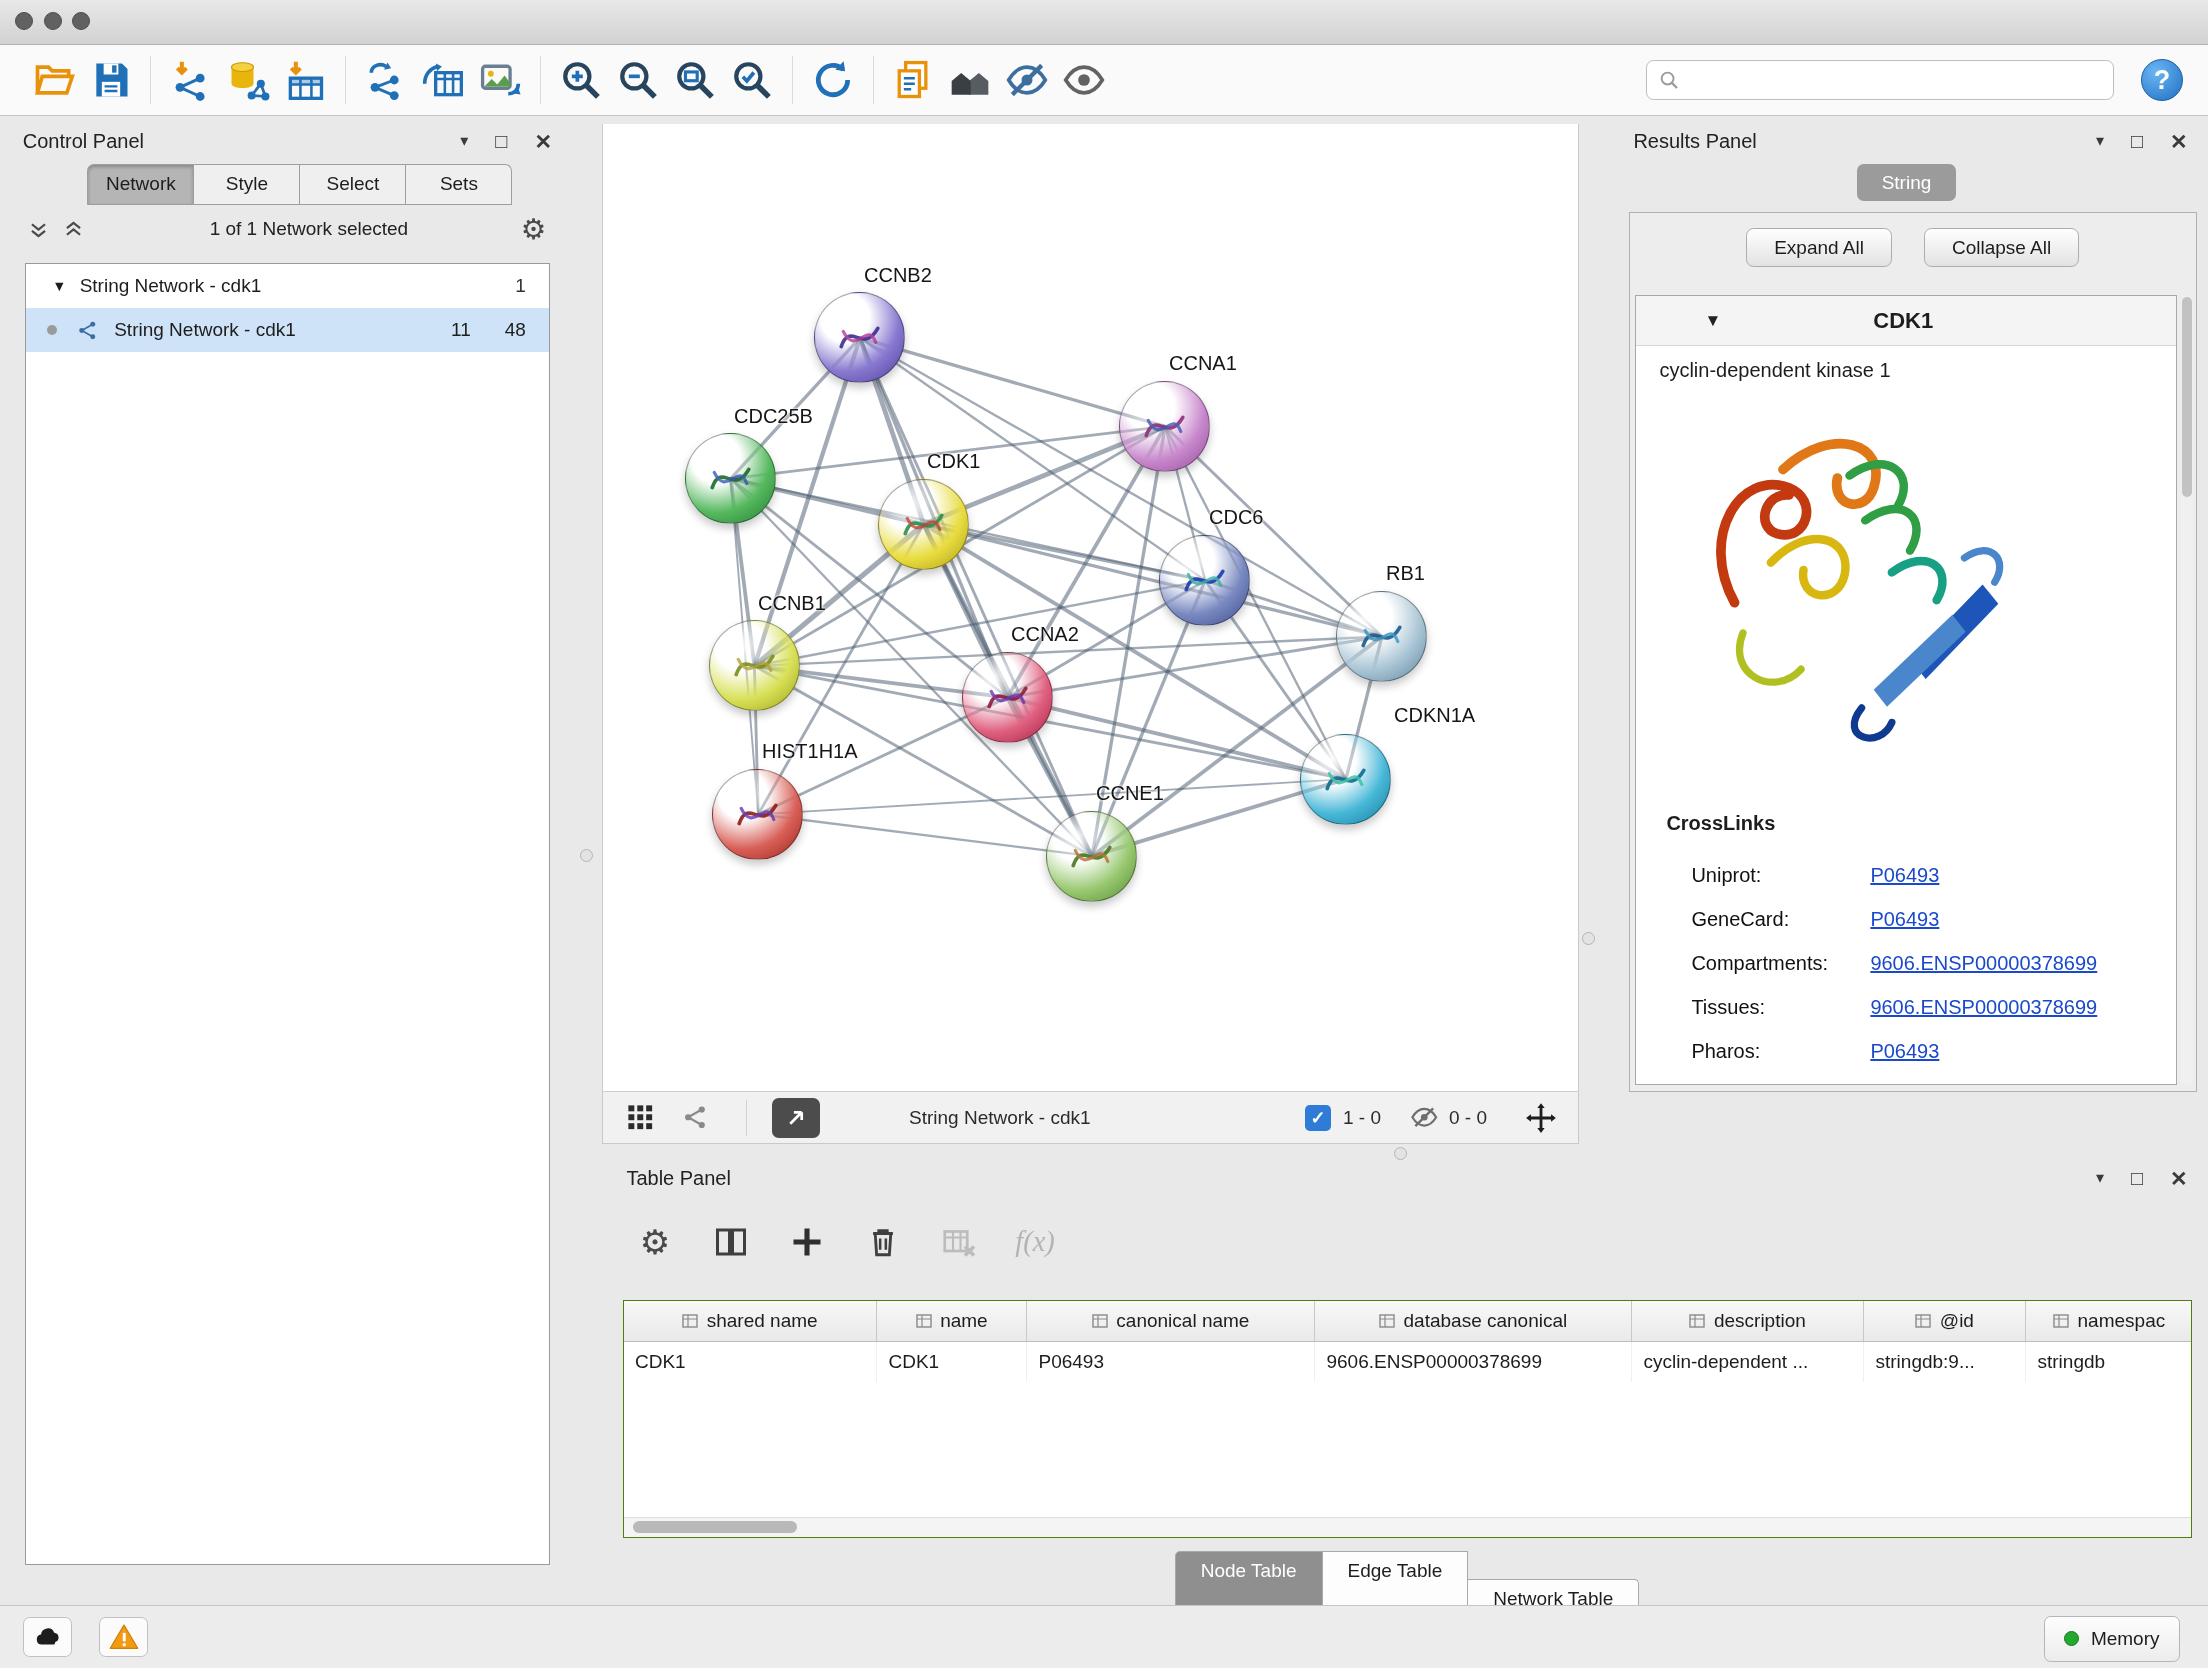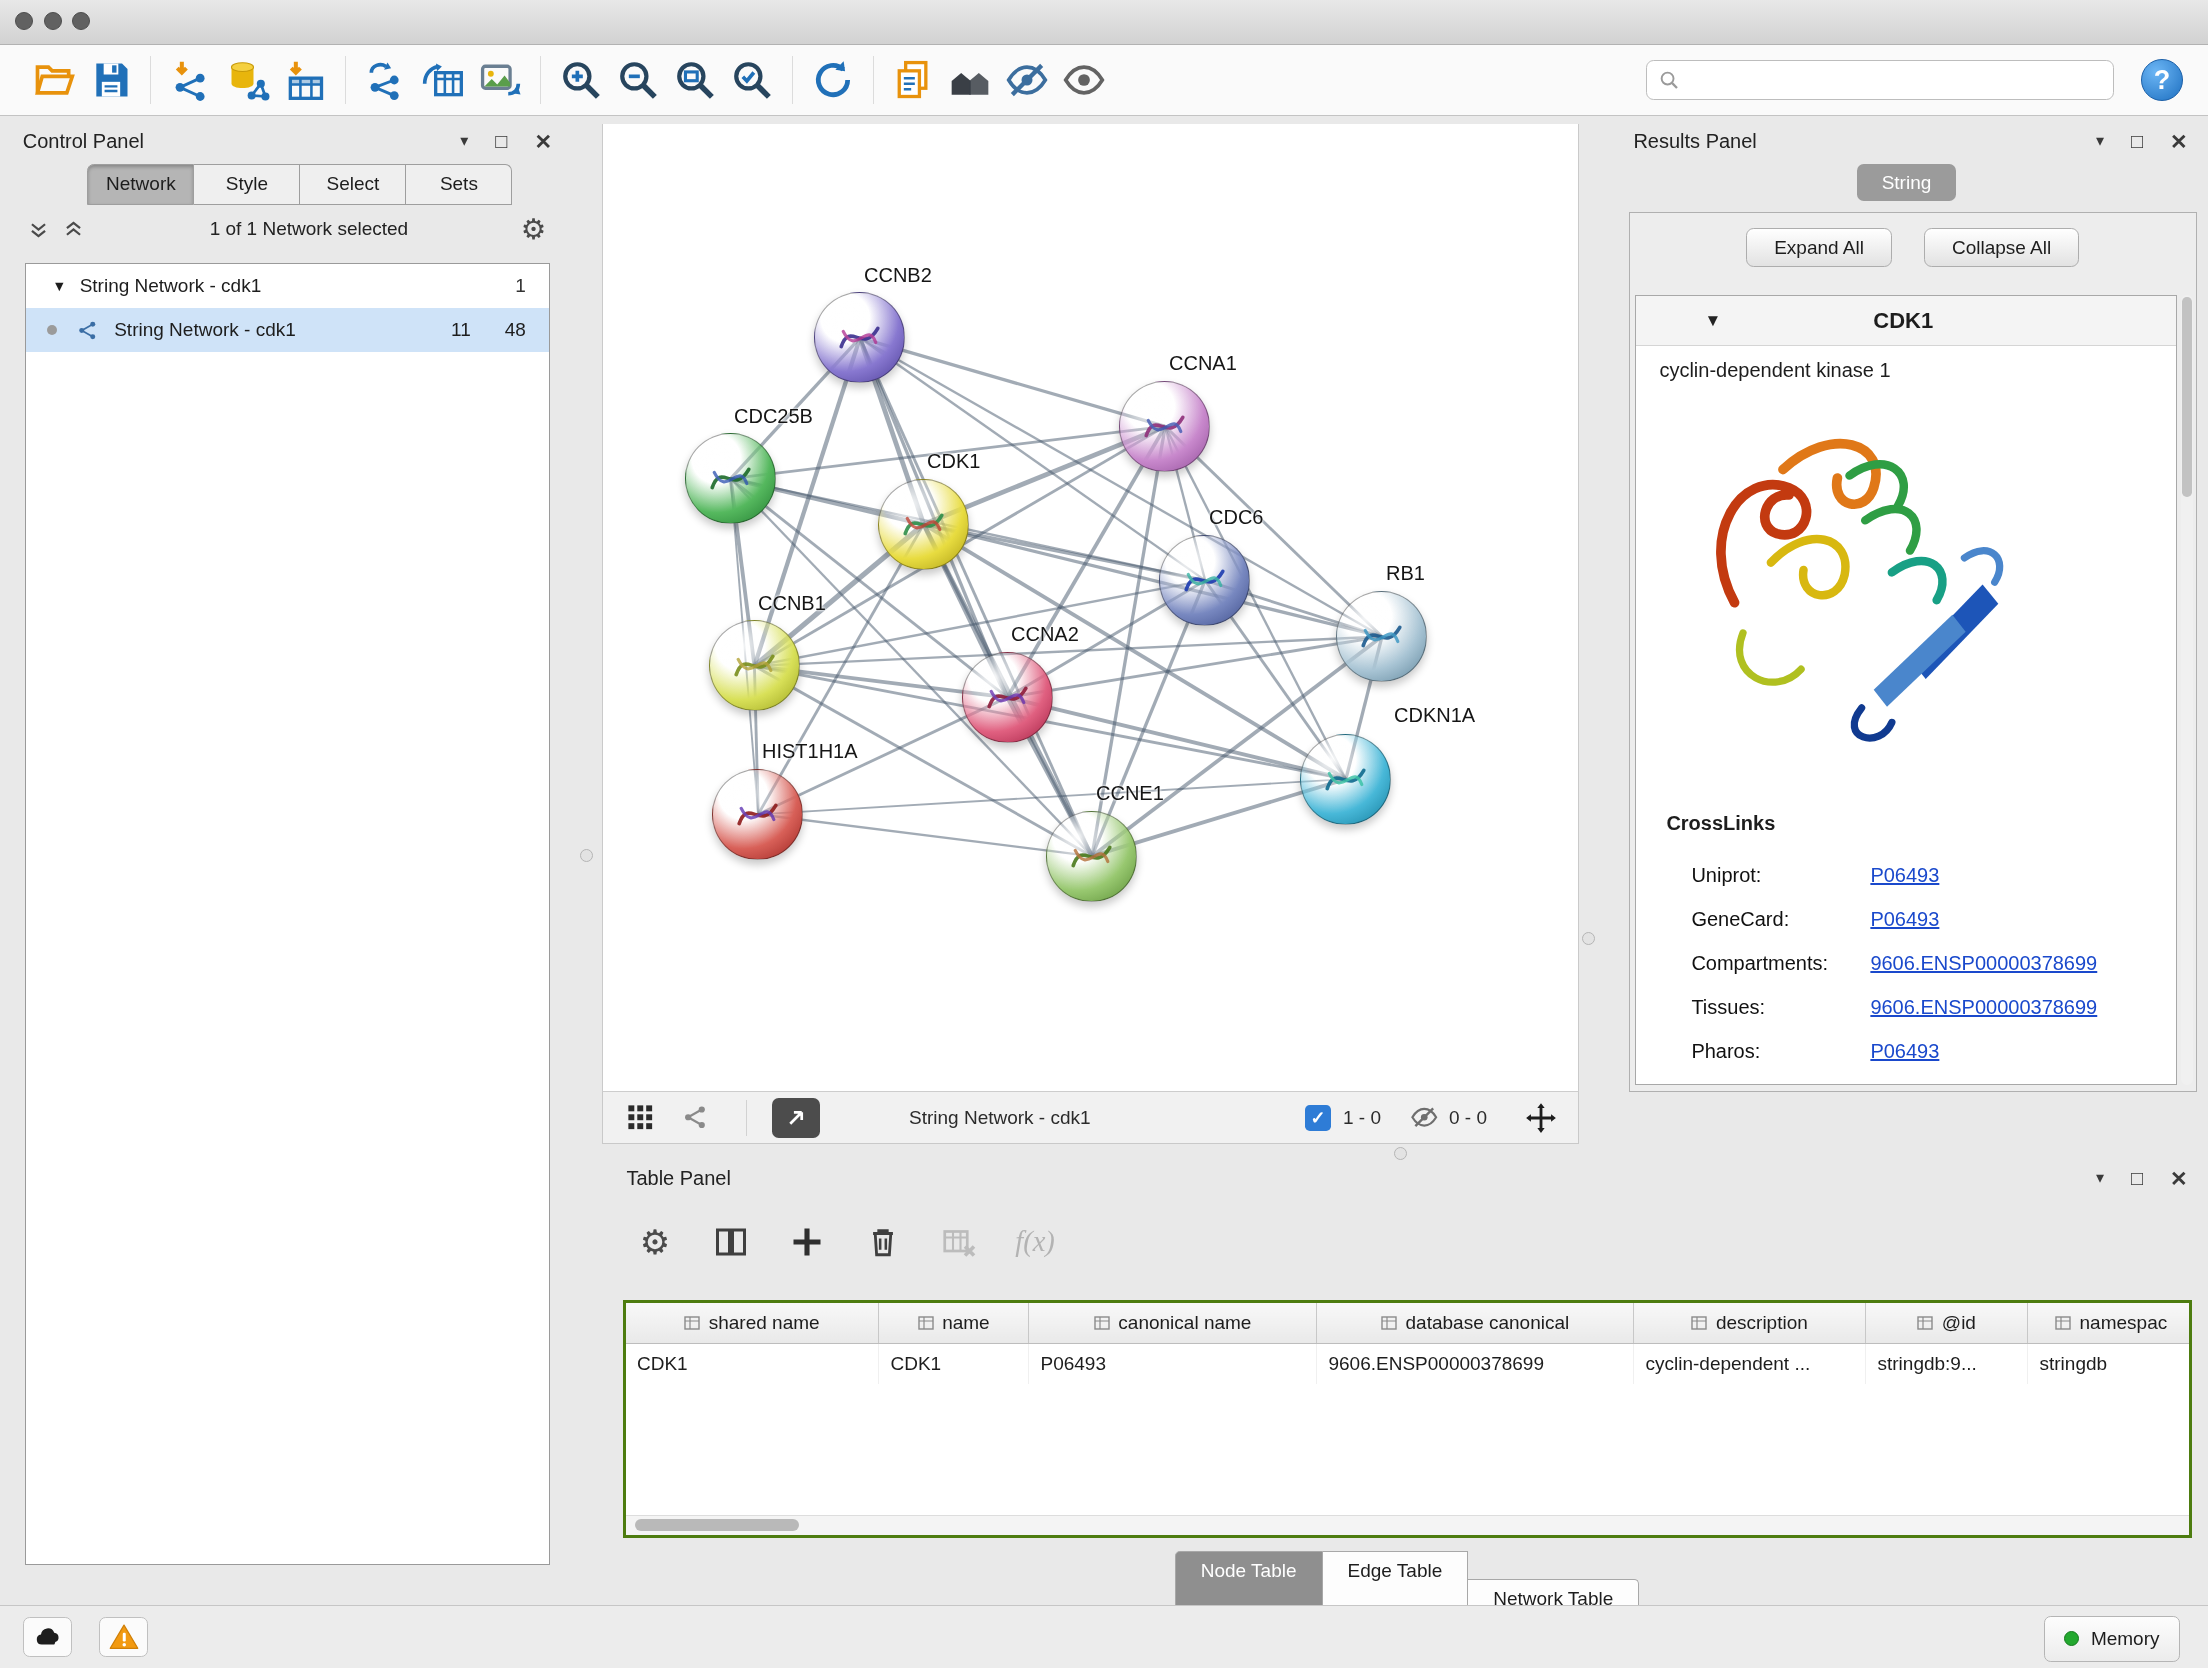--- a/index.html
+++ b/index.html
@@ -80,21 +80,21 @@
   .xl-rows{position:absolute;left:55px;top:557px;}
   .xl-row{display:flex;height:44px;align-items:center;font-size:20px;}
   .xl-row .lbl{width:179px;color:#111;}
   .xl-row a{color:#1a49cc;text-decoration:underline;}
 
   
   .table-panel{position:absolute;left:615px;top:1161px;width:1584px;height:430px;}
   .tp-toolbar{position:absolute;left:19px;top:49px;height:63px;display:flex;align-items:center;gap:34px;}
   .tp-toolbar .ticon{display:flex;align-items:center;justify-content:center;width:42px;height:42px;}
   .fx{font-family:"Liberation Serif",serif;font-style:italic;font-size:28.5px;color:#b3b3b3;}
-  .tbl-box{position:absolute;left:7.6px;top:139px;width:1569px;height:238px;background:#fff;border:3px solid #4d7c0f;box-sizing:border-box;overflow:hidden;}
+  .tbl-box{position:absolute;left:7.6px;top:139px;width:1569px;height:238px;background:#fff;border:1px solid #4d7c0f;box-sizing:border-box;overflow:hidden;}
   table.grid{border-collapse:collapse;table-layout:fixed;width:1569px;font-size:19px;}
   table.grid th{height:38px;background:linear-gradient(#f8f8f8,#e9e9e9);border-right:1px solid #c8c8c8;border-bottom:1px solid #bdbdbd;font-weight:normal;font-size:19px;}
   table.grid th .hwrap{display:flex;align-items:center;justify-content:center;gap:8.6px;}
   table.grid td{height:40px;padding:0 11.4px;border-right:1px solid #f0f0f0;white-space:nowrap;overflow:hidden;}
   .hscroll{position:absolute;left:0;right:0;bottom:0;height:19px;background:#f4f4f4;border-top:1px solid #ddd;}
   .hscroll .thumb{position:absolute;left:9.5px;top:2.9px;width:164px;height:12.4px;background:#b9b9b9;border-radius:6.7px;}
   .tp-tabs{position:absolute;left:0;top:390px;width:100%;display:flex;justify-content:center;}
   .tp-tab{padding:7.6px 25px;border:1px solid #a8a8a8;background:#fdfdfd;font-size:19px;border-left-width:0;}
   .tp-tab:first-child{border-left-width:1px;border-radius:4.8px 0 0 4.8px;}
   .tp-tab:last-child{border-radius:0 4.8px 4.8px 0;margin-top:28px;}

